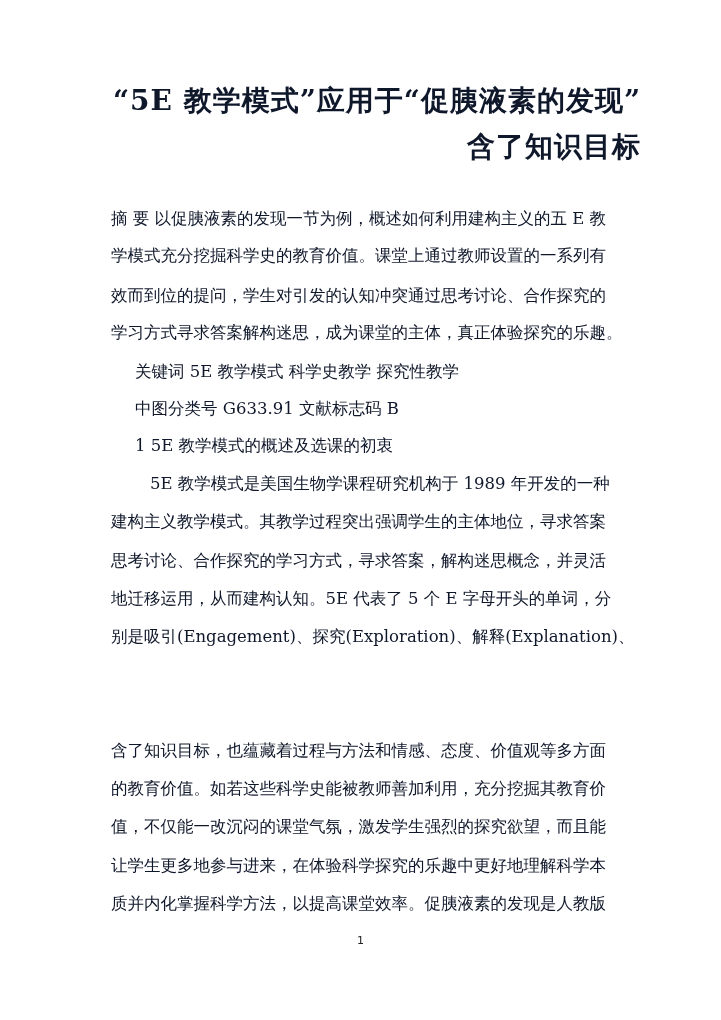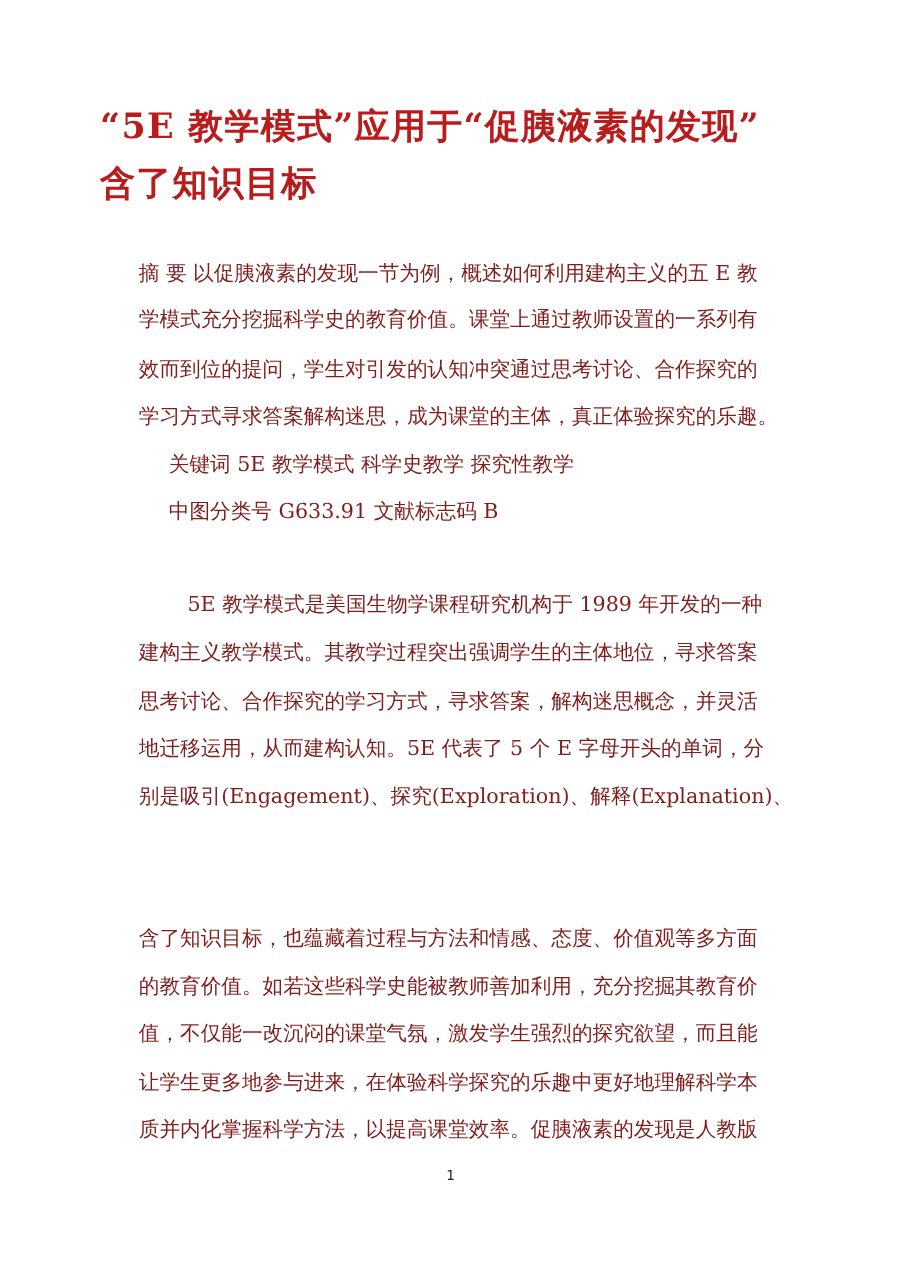--- a/index.html
+++ b/index.html
@@ -1,43 +1,44 @@
 <!DOCTYPE html>
 <html><head>
   <meta charset="utf-8">
   <style>
     html, body { margin: 0; padding: 0; background: #ffffff; }
     body { width: 721px; height: 1020px; position: relative; overflow: hidden;
       font-family: "DejaVu Serif", "Liberation Serif", serif; color: #111; }
     .page { position: absolute; left: 0; top: 0; width: 721px; height: 1020px; }
-    .title { position: absolute; left: 80px; width: 561px; text-align: left;
-      font-size: 28px; font-weight: bold; color: #b91c1c; letter-spacing: 1px; }
+    .title { position: absolute; left: 80px; width: 561px; text-align: right;
+      font-size: 28px; font-weight: bold; color: #0f172a; letter-spacing: 1px; }
     .title.l1 { top: 82px; }
     .title.l2 { top: 128px; }
     .line { position: absolute; left: 111px; width: 510px; font-size: 16.5px;
-      white-space: nowrap; line-height: 22px; color: #7f1d1d; }
+      white-space: nowrap; line-height: 22px; color: #0f172a; }
     .ind { left: 135px; }
     .ind2 { left: 150px; }
     .pagenum { position: absolute; top: 934px; left: 0; width: 721px; text-align: center;
       font-family: "DejaVu Sans", sans-serif; font-size: 11px; color: #222; }
   </style>
 </head>
 <body>
 
 <div class="page">
   <div class="title l1">“5E 教学模式”应用于“促胰液素的发现”</div>
   <div class="title l2">含了知识目标</div>
 
   <div class="line" style="top:208px">摘 要 以促胰液素的发现一节为例，概述如何利用建构主义的五 E 教</div>
   <div class="line" style="top:245px">学模式充分挖掘科学史的教育价值。课堂上通过教师设置的一系列有</div>
   <div class="line" style="top:285px">效而到位的提问，学生对引发的认知冲突通过思考讨论、合作探究的</div>
   <div class="line" style="top:322px">学习方式寻求答案解构迷思，成为课堂的主体，真正体验探究的乐趣。</div>
 
   <div class="line ind" style="top:361px">关键词 5E 教学模式 科学史教学 探究性教学</div>
   <div class="line ind" style="top:398px">中图分类号 G633.91 文献标志码 B</div>
+  <div class="line ind" style="top:435px">1 5E 教学模式的概述及选课的初衷</div>
 
   <div class="line ind2" style="top:473px">5E 教学模式是美国生物学课程研究机构于 1989 年开发的一种</div>
   <div class="line" style="top:511px">建构主义教学模式。其教学过程突出强调学生的主体地位，寻求答案</div>
   <div class="line" style="top:550px">思考讨论、合作探究的学习方式，寻求答案，解构迷思概念，并灵活</div>
   <div class="line" style="top:588px">地迁移运用，从而建构认知。5E 代表了 5 个 E 字母开头的单词，分</div>
   <div class="line" style="top:626px">别是吸引(Engagement)、探究(Exploration)、解释(Explanation)、</div>
 
   <div class="line" style="top:740px">含了知识目标，也蕴藏着过程与方法和情感、态度、价值观等多方面</div>
   <div class="line" style="top:778px">的教育价值。如若这些科学史能被教师善加利用，充分挖掘其教育价</div>
   <div class="line" style="top:816px">值，不仅能一改沉闷的课堂气氛，激发学生强烈的探究欲望，而且能</div>

